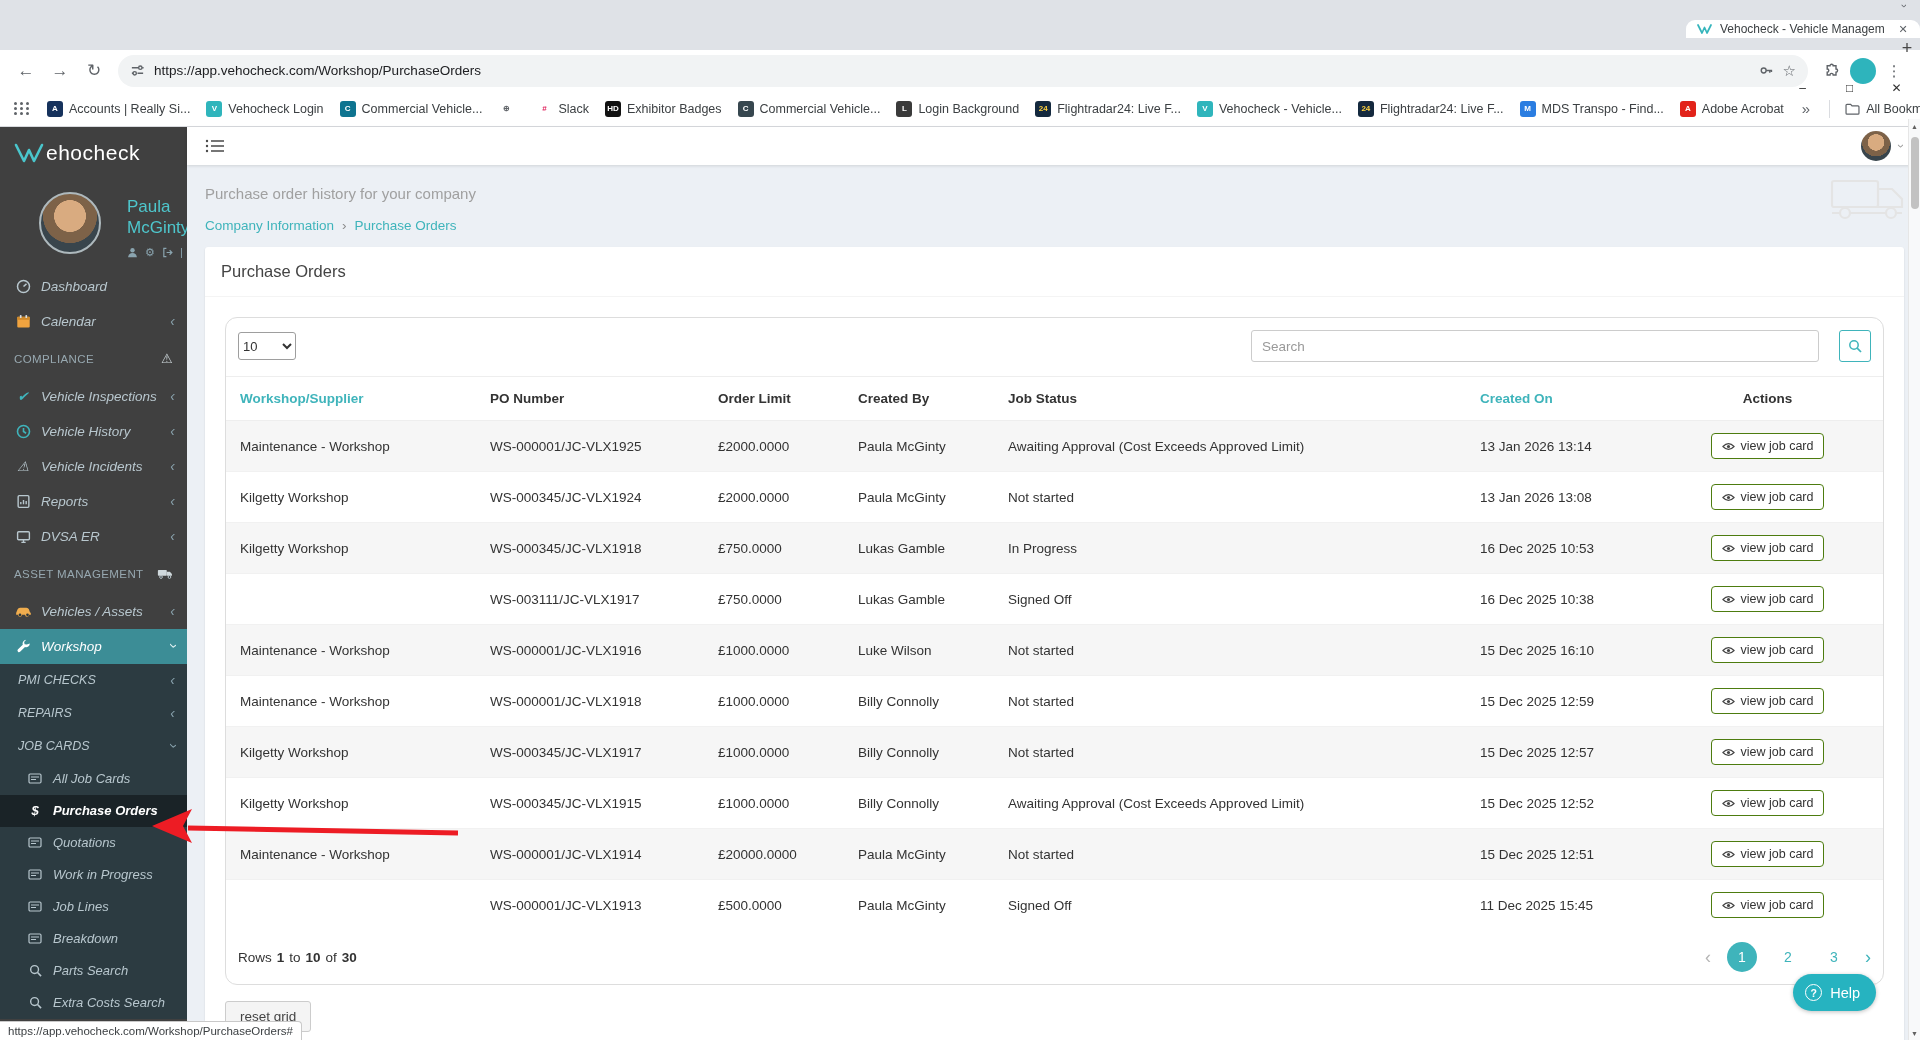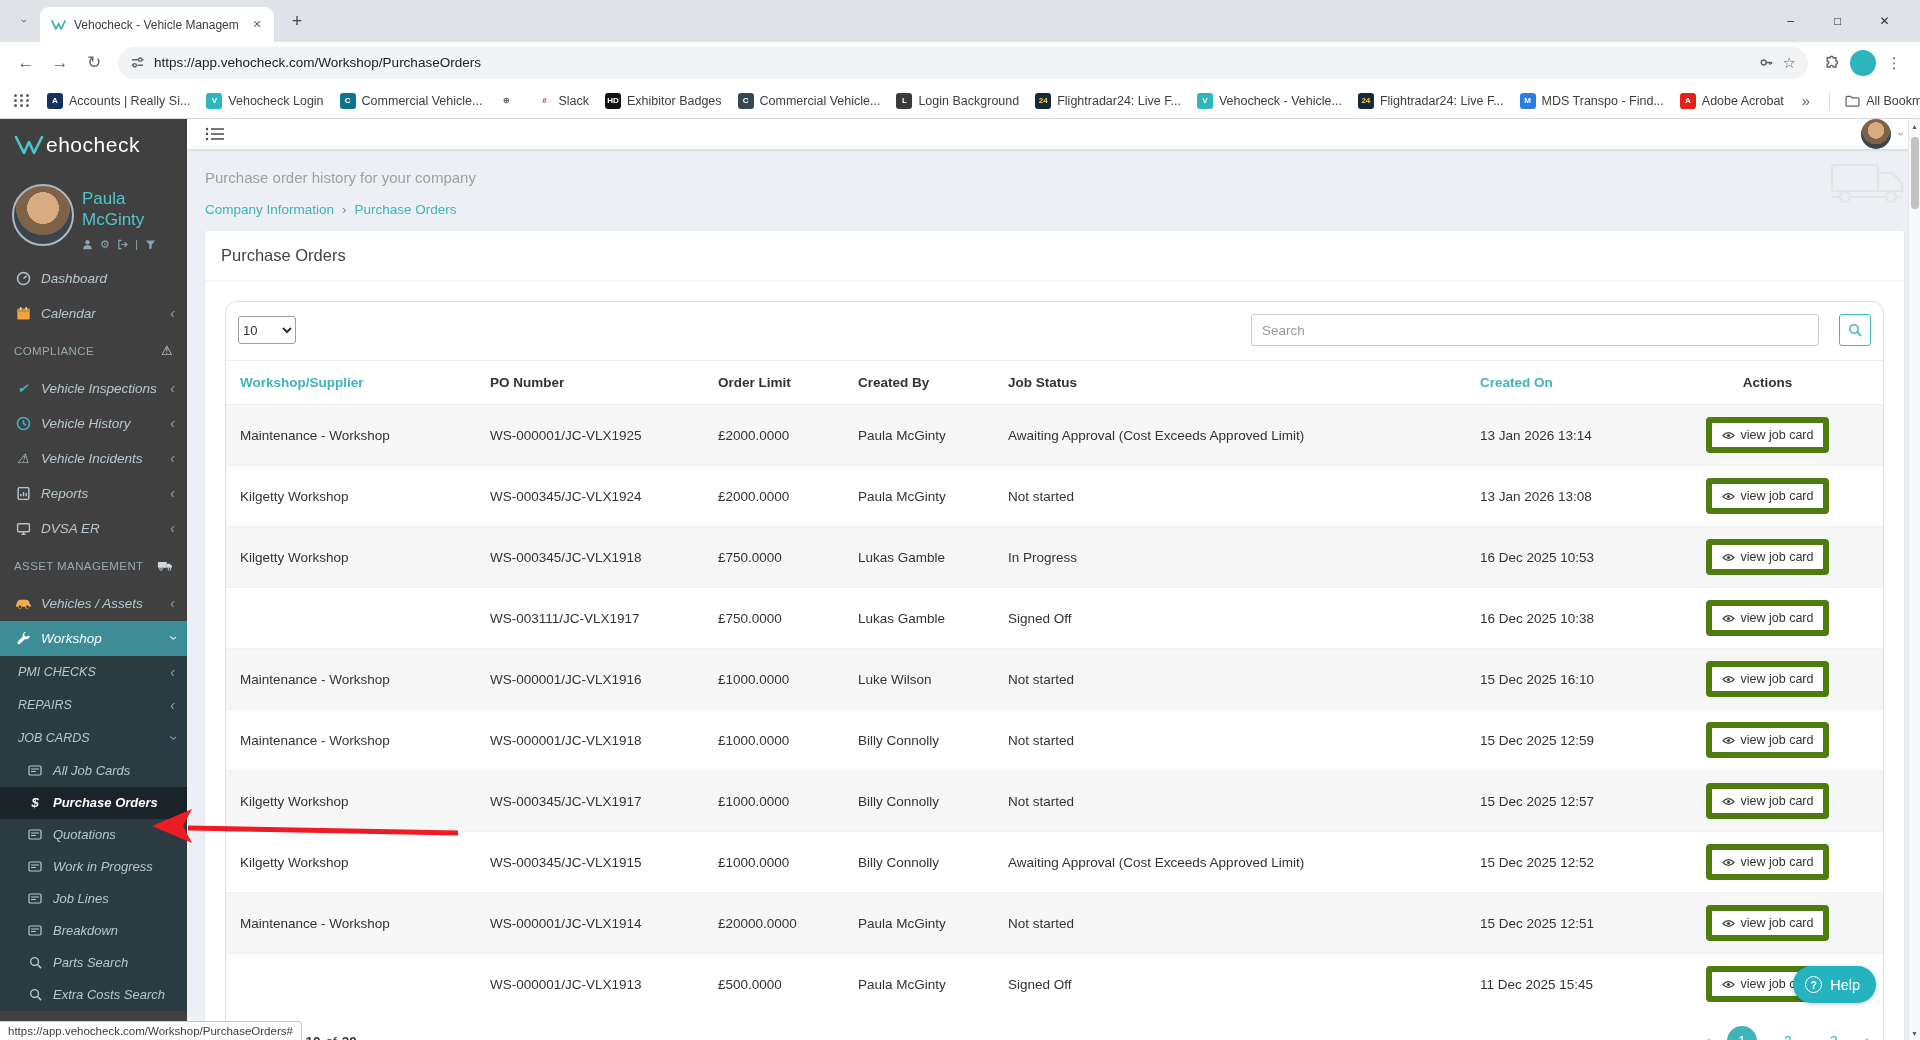--- a/index.html
+++ b/index.html
@@ -1,21 +1,21 @@
 <!DOCTYPE html>
 <html><head>
 <meta charset="utf-8">
 <style>
   * { margin:0; padding:0; box-sizing:border-box; }
   html,body { width:1920px; height:1040px; overflow:hidden; background:#fff;
     font-family:"Liberation Sans", sans-serif; }
   .screen { position:relative; width:1920px; height:1040px; overflow:hidden; }
 
   
-  .tab-strip { height:42px; background:#dfe2e7; display:flex; align-items:flex-end; padding:0 12px 0 8px; }
+  .tab-strip { height:50px; background:#dfe2e7; display:flex; align-items:flex-end; padding:0 0 0 8px;flex-direction:column; }
   .tab-search { width:26px; height:26px; margin:0 4px 8px 2px; border:none; background:transparent;
     color:#5f6368; font-size:11px; cursor:pointer; }
   .rot-down { display:inline-block; transform:rotate(-90deg); }
   .tab { height:35px; width:234px; background:#fff; border-radius:9px 9px 0 0; display:flex;
     align-items:center; padding:0 8px 0 10px; gap:8px; }
   .favicon-mini { width:16px; height:16px; display:flex; align-items:center; justify-content:center; flex:none; }
   .tab-title { flex:1; font-size:12px; color:#3c4043; white-space:nowrap; overflow:hidden; }
   .tab-close { border:none; background:transparent; color:#5f6368; font-size:11px; width:18px; height:18px;
     border-radius:50%; flex:none; cursor:pointer; }
   .new-tab { border:none; background:transparent; font-size:18px; color:#474747; margin:0 0 8px 10px;
@@ -46,21 +46,21 @@
   .bm-overflow { font-size:15px; color:#5f6368; padding:0 9px; cursor:pointer; }
   .bm-right { margin-left:auto; display:flex; align-items:center; }
   .bm-divider { width:1px; height:18px; background:#dadce0; margin:0 8px; }
 
   
   .app { display:flex; height:921px; position:relative; }
 
   .sidebar { width:187px; background:#404040; flex:none; overflow:hidden; }
   .logo-bar { height:51px; display:flex; align-items:center; padding-left:14px; gap:2px; }
   .logo-rest { color:#fff; font-size:21px; font-weight:300; letter-spacing:.5px; }
-  .profile { display:flex; padding:14px 10px 10px 12px; gap:8px; }
+  .profile { display:flex; padding:14px 10px 10px 12px; gap:26px;margin-left:27px; }
   .avatar-lg { width:62px; height:62px; border-radius:50%; border:2px solid #aeb9bd; flex:none;
     background:radial-gradient(circle at 50% 38%, #d9ab80 0 34%, #7d6248 35% 58%, #39454c 59% 100%); }
   .profile-name { color:#4ec6cc; font-size:17px; line-height:1.25; padding-top:4px; }
   .profile-icons { display:flex; align-items:center; gap:7px; color:#8aa4af; font-size:11px; margin-top:7px; }
   .profile-icons .pi { cursor:pointer; display:inline-flex; }
 
   .nav { font-size:13.5px; color:#b8c7ce; }
   .nav-item { height:35px; display:flex; align-items:center; gap:9px; padding:0 12px 0 14px; cursor:pointer;font-style:italic; }
   .nav-item .nico { width:18px; display:inline-flex; justify-content:center; flex:none; }
   .chev { margin-left:auto; color:#8aa4af; font-size:14px; }
@@ -108,21 +108,21 @@
 
   table.po { width:100%; border-collapse:collapse; table-layout:fixed; font-size:13.5px; }
   table.po th { text-align:left; padding:14px 10px 14px 14px; color:#333; font-weight:bold;
     border-top:1px solid #eee; border-bottom:1px solid #eee; cursor:pointer; }
   table.po th.sorted { color:#3fb4bb; }
   table.po th.th-actions { text-align:center; }
   table.po td { padding:12px 10px 12px 14px; color:#333; border-top:1px solid #f1f1f1;
     overflow:hidden; white-space:nowrap; }
   table.po tbody tr:nth-of-type(odd) td { background:#f6f6f6; }
   .td-action { text-align:center; }
-  .view-btn { display:inline-flex; align-items:center; gap:6px; padding:5px 10px; border:6px solid #4d7c0f;
+  .view-btn { display:inline-flex; align-items:center; gap:6px; padding:5px 10px; border:1px solid #4d7c0f;
     border-radius:4px; background:#fff; font-size:12.5px; color:#333; cursor:pointer;
     font-family:"Liberation Sans", sans-serif; }
 
   .grid-footer { display:flex; align-items:center; justify-content:space-between; padding:12px; }
   .rows-summary { font-size:13.5px; color:#333; display:inline-flex; gap:5px; }
   .pager { display:flex; align-items:center; gap:16px; }
   .pg-prev { color:#b5b5b5; font-size:18px; cursor:pointer; }
   .pg-next { color:#3fb4bb; font-size:18px; cursor:pointer; }
   .pg-num { color:#3fb4bb; font-size:14px; cursor:pointer; width:30px; height:30px; display:flex;
     align-items:center; justify-content:center; border-radius:50%; }

